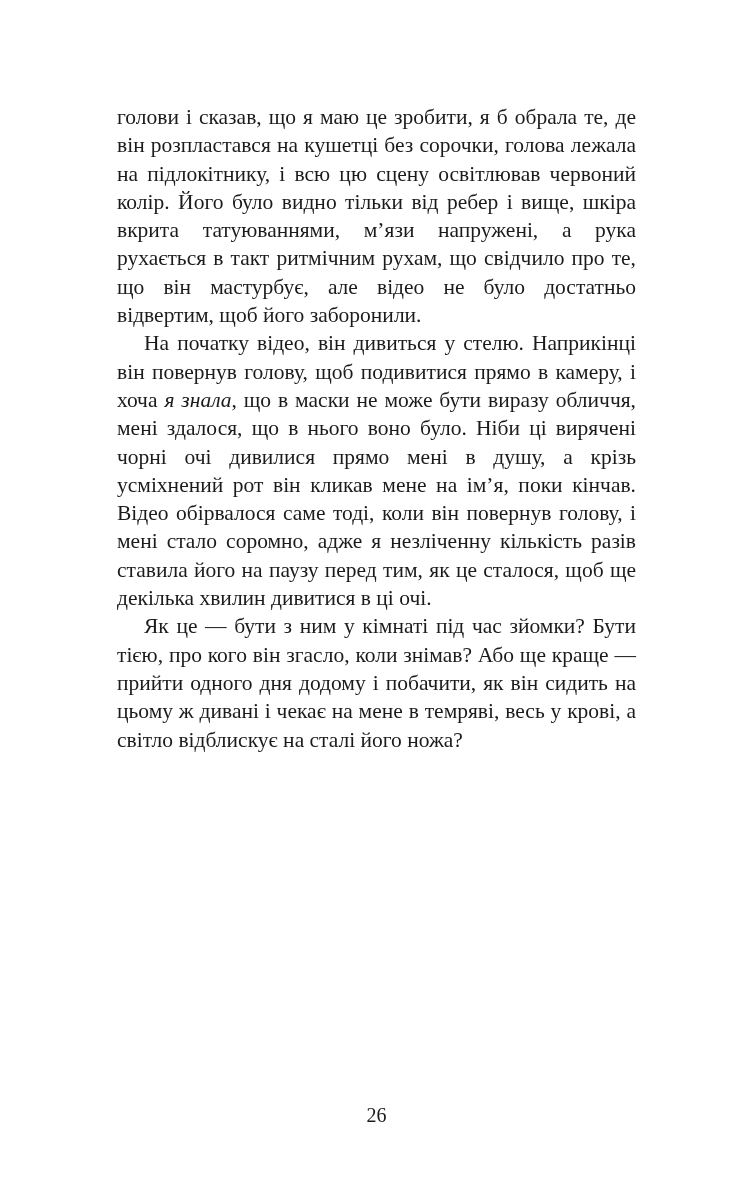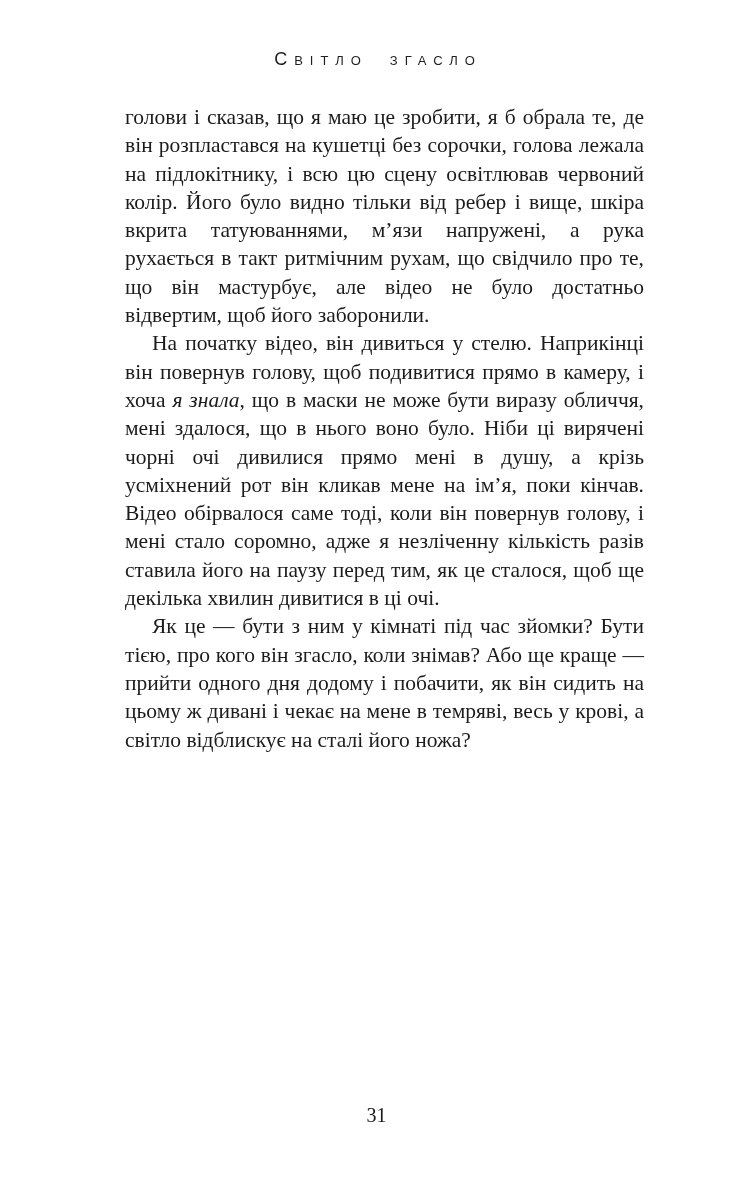--- a/index.html
+++ b/index.html
@@ -26,21 +26,20 @@
     font-size: 18px;
     letter-spacing: 7px;
     word-spacing: 10px;
     color: #1f1f1f;
   }
   .text-block {
     position: absolute;
     top: 103px;
     left: 117px;
     width: 519px;
-    margin-left: 8px;
   }
   .text-block p {
     margin: 0;
     padding: 0;
     font-family: "Liberation Serif", serif;
     font-size: 21.5px;
     line-height: 28.3px;
     color: #1b1b1b;
     text-align: justify;
     text-indent: 27px;
@@ -60,22 +59,21 @@
     text-align: center;
     font-family: "Liberation Serif", serif;
     font-size: 20px;
     color: #1b1b1b;
   }
 </style>
 </head>
 <body>
 
 <div class="page">
-  <div class="running-head">Світло згасло</div>
 
   <main class="text-block">
       <p><span>голови і сказав, що я маю це зробити, я б обрала те, де він розпластався на кушетці без сорочки, голова лежала на підлокітнику, і всю цю сцену освітлював червоний колір. Його було видно тільки від ребер і вище, шкіра вкрита татуюваннями, м’язи напружені, а рука рухається в такт ритмічним рухам, що свідчило про те, що він мастурбує, але відео не було достатньо відвертим, щоб його заборонили.</span></p>
       <p><span>На початку відео, він дивиться у стелю. Наприкінці він повернув голову, щоб подивитися прямо в камеру, і хоча </span><em>я знала</em><span>, що в маски не може бути виразу обличчя, мені здалося, що в нього воно було. Ніби ці вирячені чорні очі дивилися прямо мені в душу, а крізь усміхнений рот він кликав мене на ім’я, поки кінчав. Відео обірвалося саме тоді, коли він повернув голову, і мені стало соромно, адже я незліченну кількість разів ставила його на паузу перед тим, як це сталося, щоб ще декілька хвилин дивитися в ці очі.</span></p>
       <p><span>Як це — бути з ним у кімнаті під час зйомки? Бути тією, про кого він згасло, коли знімав? Або ще краще — прийти одного дня додому і побачити, як він сидить на цьому ж дивані і чекає на мене в темряві, весь у крові, а світло відблискує на сталі його ножа?</span></p>
     </main>
 
-  <div class="page-number">31</div>
+  <div class="page-number">26</div>
 </div>
 
 </body></html>

